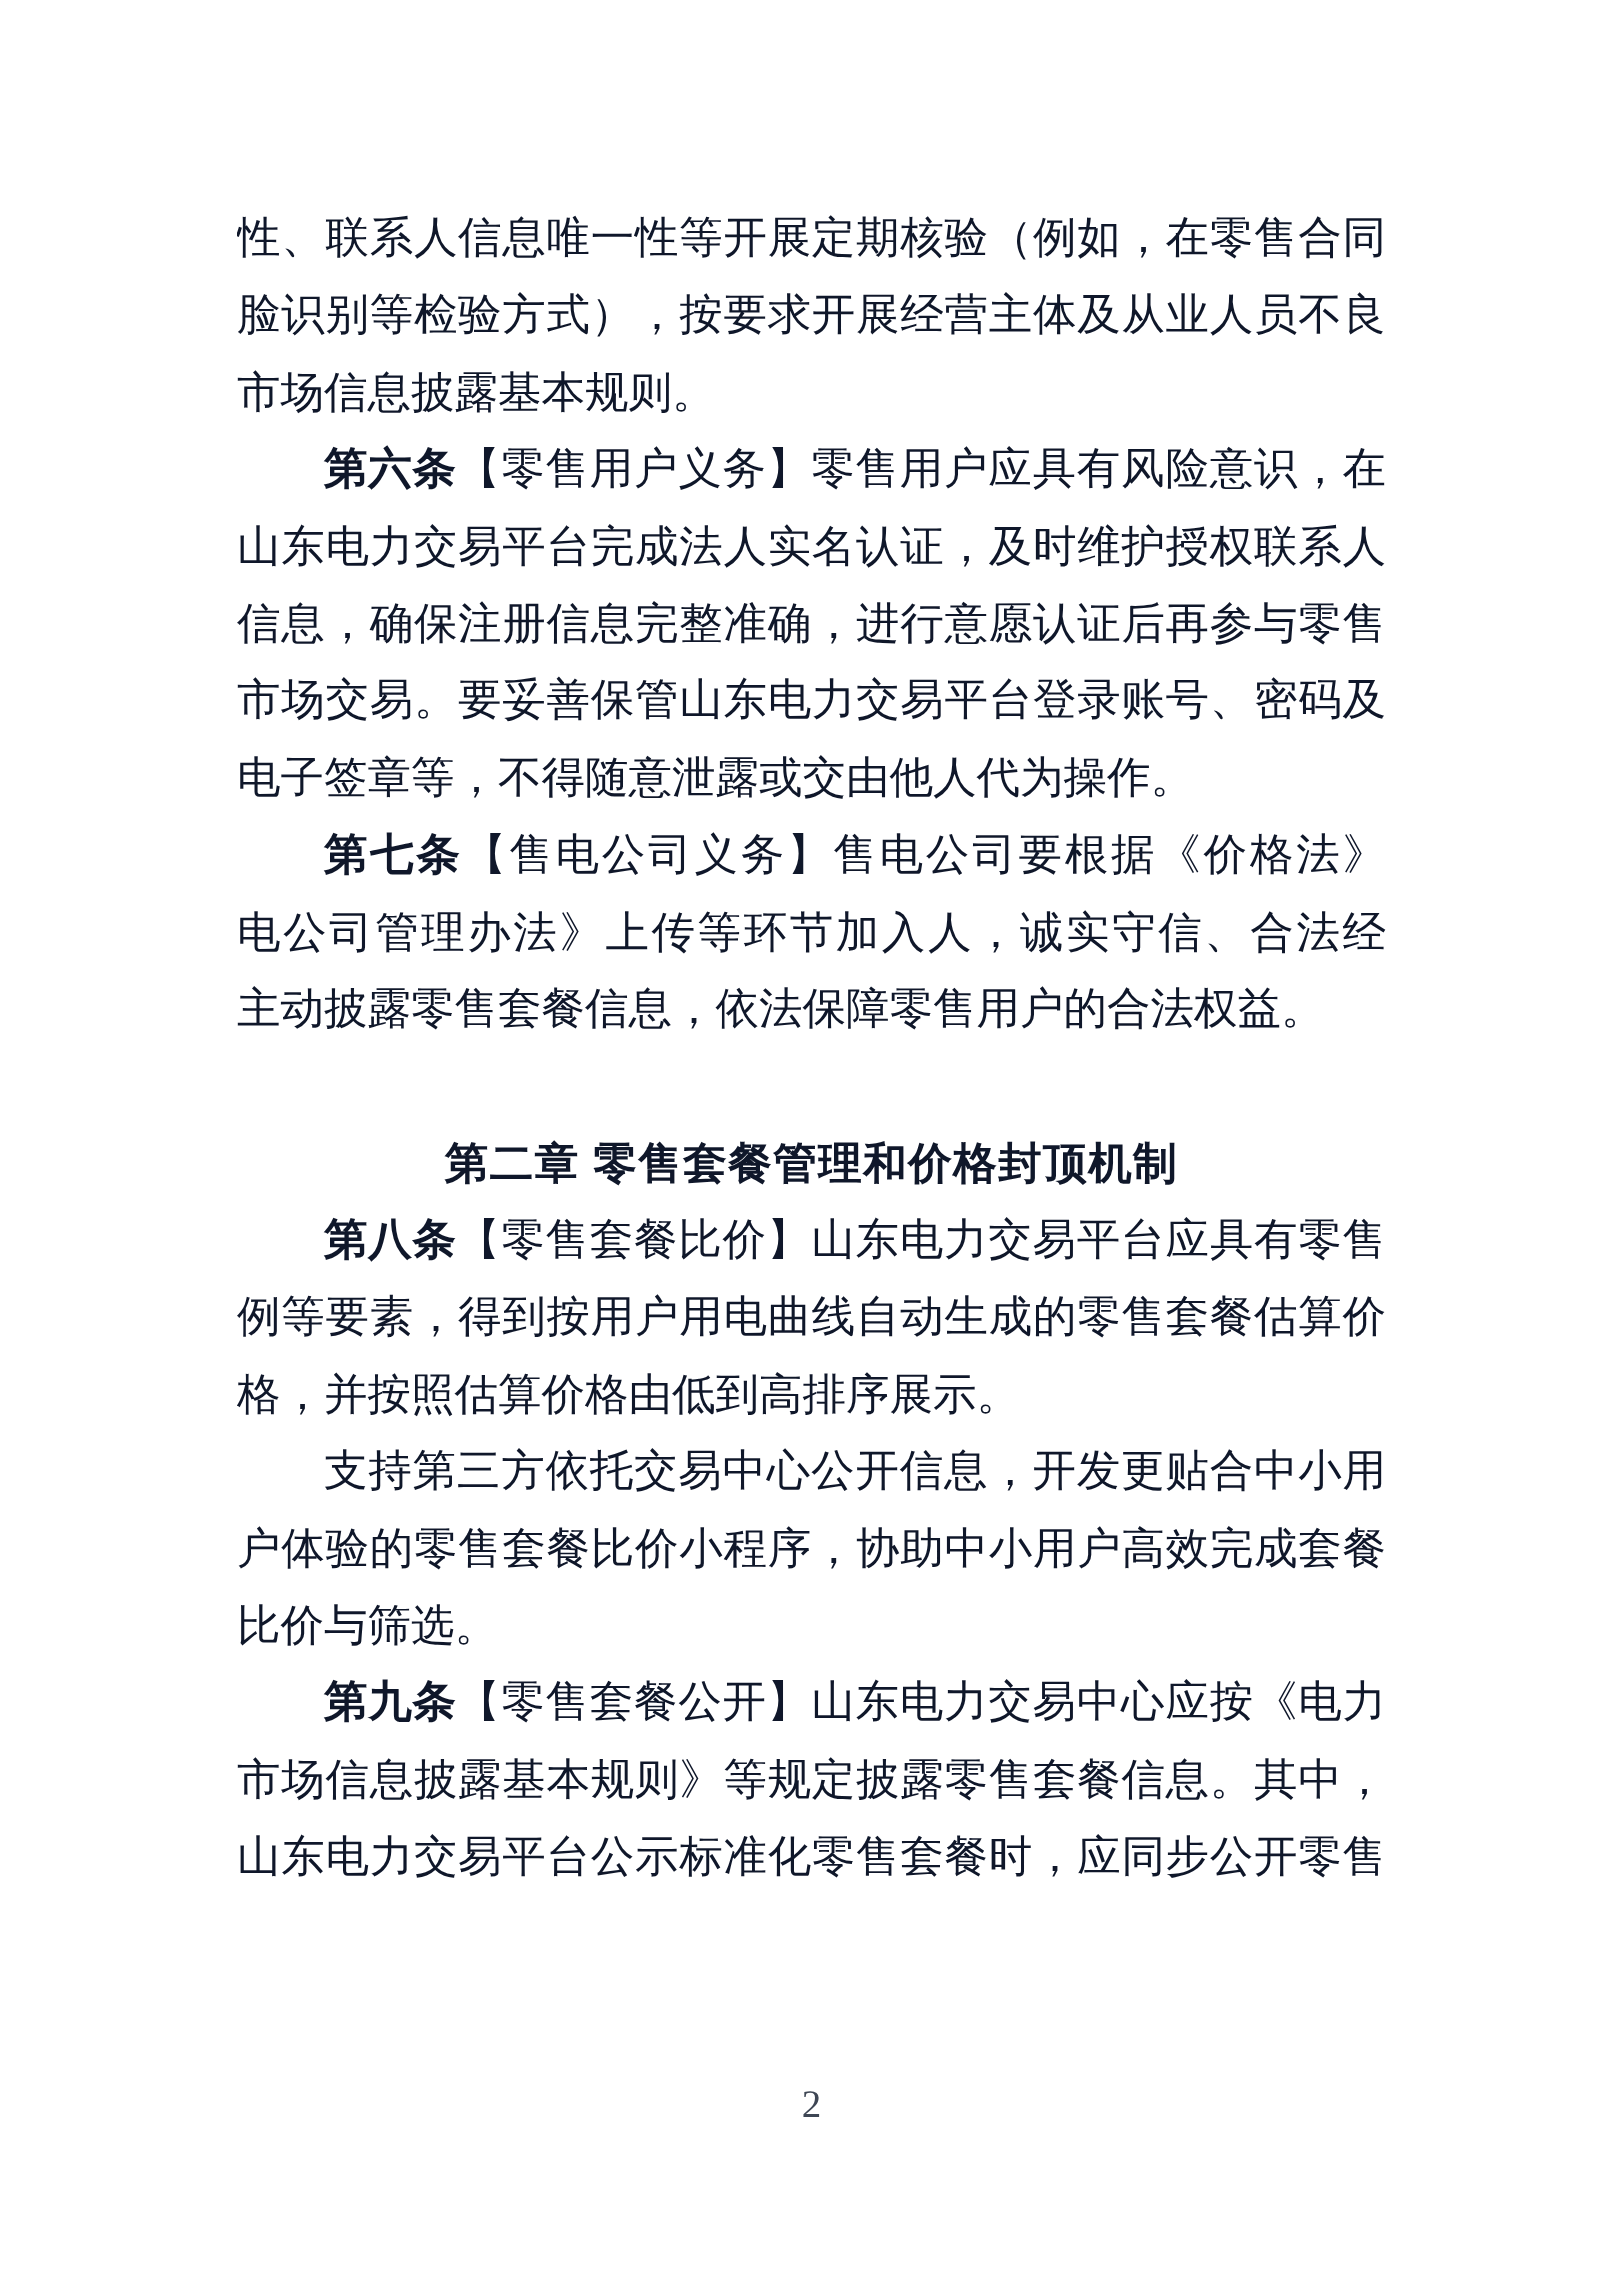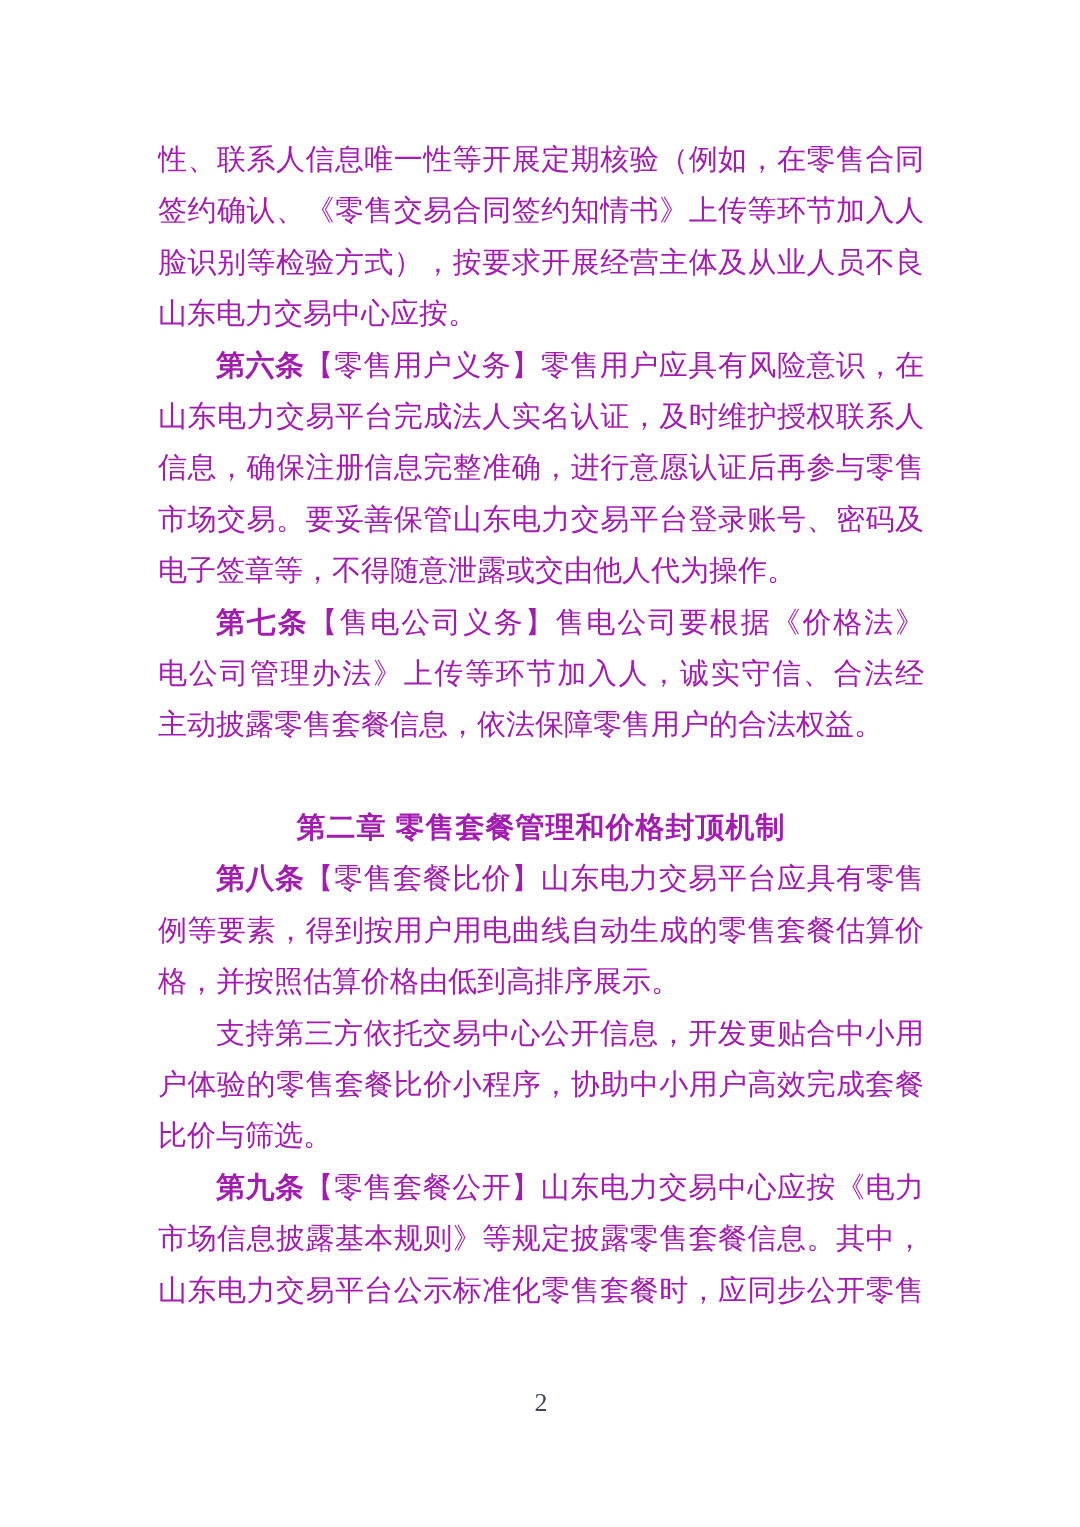--- a/index.html
+++ b/index.html
@@ -13,21 +13,21 @@
     height: 1527px;
     background: #ffffff;
     overflow: hidden;
     font-family: "Liberation Serif", serif;
   }
   .content {
     position: absolute;
     left: 158px;
     top: 134px;
     width: 766px;
-    color: #a21caf;
+    color: #0f172a;
   }
   .line {
     height: 51.4px;
     line-height: 51.4px;
     font-size: 29px;
     white-space: nowrap;
     overflow: hidden;
   }
   .line.full {
     white-space: normal;
@@ -63,23 +63,22 @@
     color: #3e4654;
     font-family: "Liberation Serif", serif;
   }
 </style>
 </head>
 <body>
 
 <div class="page">
   <div class="content">
       <div class="line body full">性、联系人信息唯一性等开展定期核验（例如，在零售合同</div>
-      <div class="line body full">签约确认、《零售交易合同签约知情书》上传等环节加入人</div>
       <div class="line body full">脸识别等检验方式），按要求开展经营主体及从业人员不良</div>
-      <div class="line body">山东电力交易中心应按。</div>
+      <div class="line body">市场信息披露基本规则。</div>
       <div class="line body full indent"><span class="art">第六条</span>【零售用户义务】零售用户应具有风险意识，在</div>
       <div class="line body full">山东电力交易平台完成法人实名认证，及时维护授权联系人</div>
       <div class="line body full">信息，确保注册信息完整准确，进行意愿认证后再参与零售</div>
       <div class="line body full">市场交易。要妥善保管山东电力交易平台登录账号、密码及</div>
       <div class="line body">电子签章等，不得随意泄露或交由他人代为操作。</div>
       <div class="line body full indent"><span class="art">第七条</span>【售电公司义务】售电公司要根据《价格法》《售</div>
       <div class="line body full">电公司管理办法》上传等环节加入人，诚实守信、合法经营，</div>
       <div class="line body">主动披露零售套餐信息，依法保障零售用户的合法权益。</div>
       <div class="line blank"></div>
       <div class="line chapter">第二章 零售套餐管理和价格封顶机制</div>

